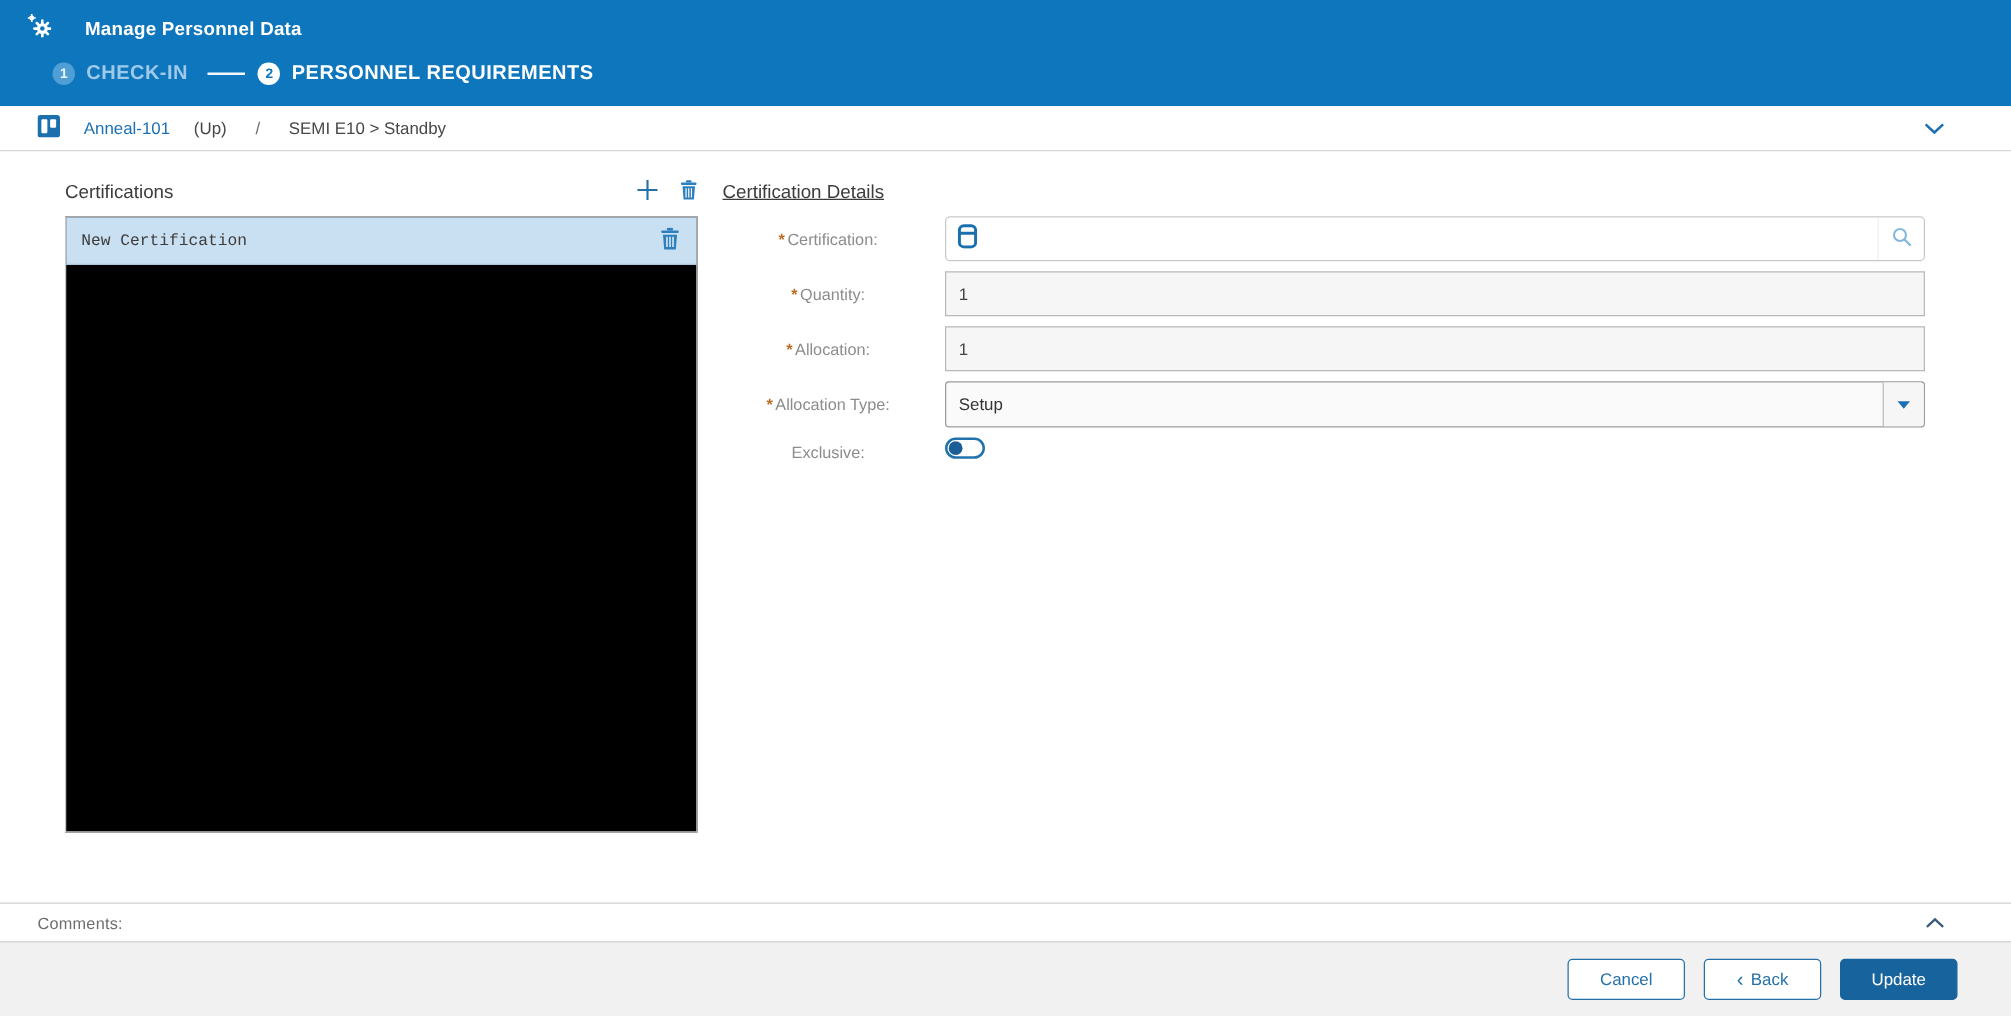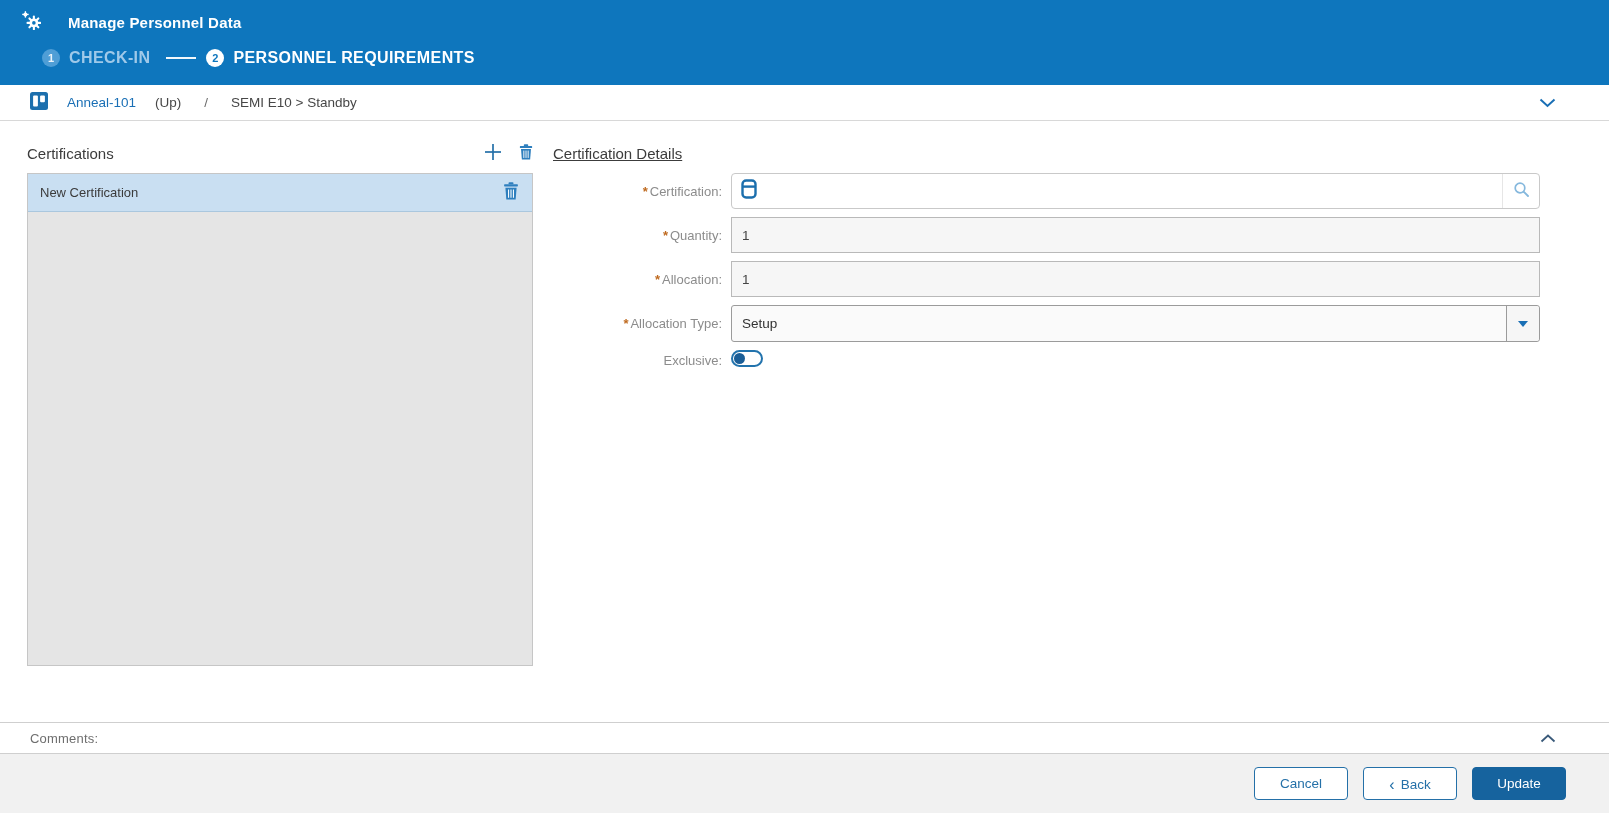--- a/index.html
+++ b/index.html
@@ -24,37 +24,37 @@
   
   .breadcrumb-bar { height:36px; border-bottom:1px solid #d8d8d8; display:flex;
                     align-items:center; padding:0 53px 0 30px; background:#fff; }
   .breadcrumb-left { display:flex; align-items:center; gap:19px; flex:1; font-size:13.5px; }
   .bc-entity { color:#1a6fb5; }
   .bc-status { color:#474747; }
   .bc-sep { color:#6d6d6d; margin:0 4px; }
   .bc-path { color:#474747; }
 
   
-  .content { height:601px; display:flex; padding:18px 69px 0 27px; }
+  .content { height:601px; display:flex; padding:18px 69px 0 27px;margin-left:25px; }
   .left-col { width:506px; margin-right:20px; flex:none; display:flex; flex-direction:column; }
   .left-header { display:flex; align-items:center; height:28px; margin-bottom:6px; }
   .panel-title { font-size:15px; color:#3c3c3c; flex:1; }
   .icon-btn { background:none; border:none; cursor:pointer; display:flex; align-items:center; padding:0; }
   .plus-btn { margin-right:16px; }
-  .cert-list { height:493px; background:#e5e5e5; border:1px solid #c6c6c6; overflow:hidden; }
+  .cert-list { height:493px; background:#000000; border:1px solid #c6c6c6; overflow:hidden;font-family:Liberation Mono, monospace; }
   .cert-item { height:39px; background:#c9dff2; border:1px solid #aac7de; display:flex;
                align-items:center; padding:0 13px 0 12px; font-size:13px; color:#3b3b3b;
                cursor:pointer; margin:-1px; }
   .cert-item-name { flex:1; }
 
   .right-col { flex:1; }
   .details-title { font-size:15px; color:#3c3c3c; height:28px; margin-bottom:6px;
                    display:flex; align-items:center;text-decoration:underline; }
   .form-row { display:flex; align-items:center; margin-bottom:8px; }
-  .label-col { width:178px; flex:none; text-align:right; padding-right:9px;
+  .label-col { width:178px; flex:none; text-align:center; padding-right:9px;
                font-size:13px; color:#8c8c8c; }
   .req { color:#bf6a1f; font-weight:700; margin-right:2px; font-size:13px; }
   .input-col { flex:1; position:relative; }
 
   .lookup-field { height:36px; background:#fff; border:1px solid #c9c9c9; border-radius:4px;
                   display:flex; align-items:center; padding-left:9px; position:relative; }
   .lookup-input { border:none; outline:none; background:transparent; flex:1; height:100%;
                   font-size:13.5px; color:#444; padding:0 40px 0 8px; font-family:inherit; }
   .search-seg { position:absolute; right:0; top:0; bottom:0; width:37px;
                 border-left:1px solid #e6e6e6; display:flex; align-items:center;

